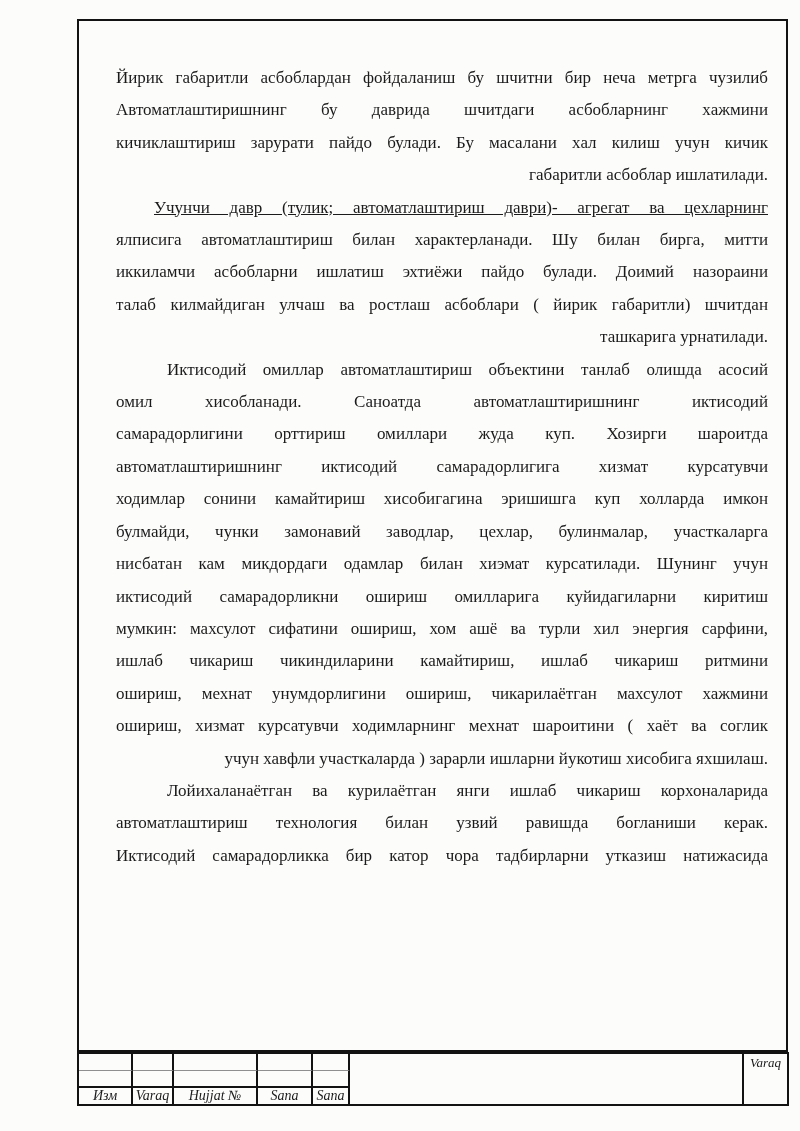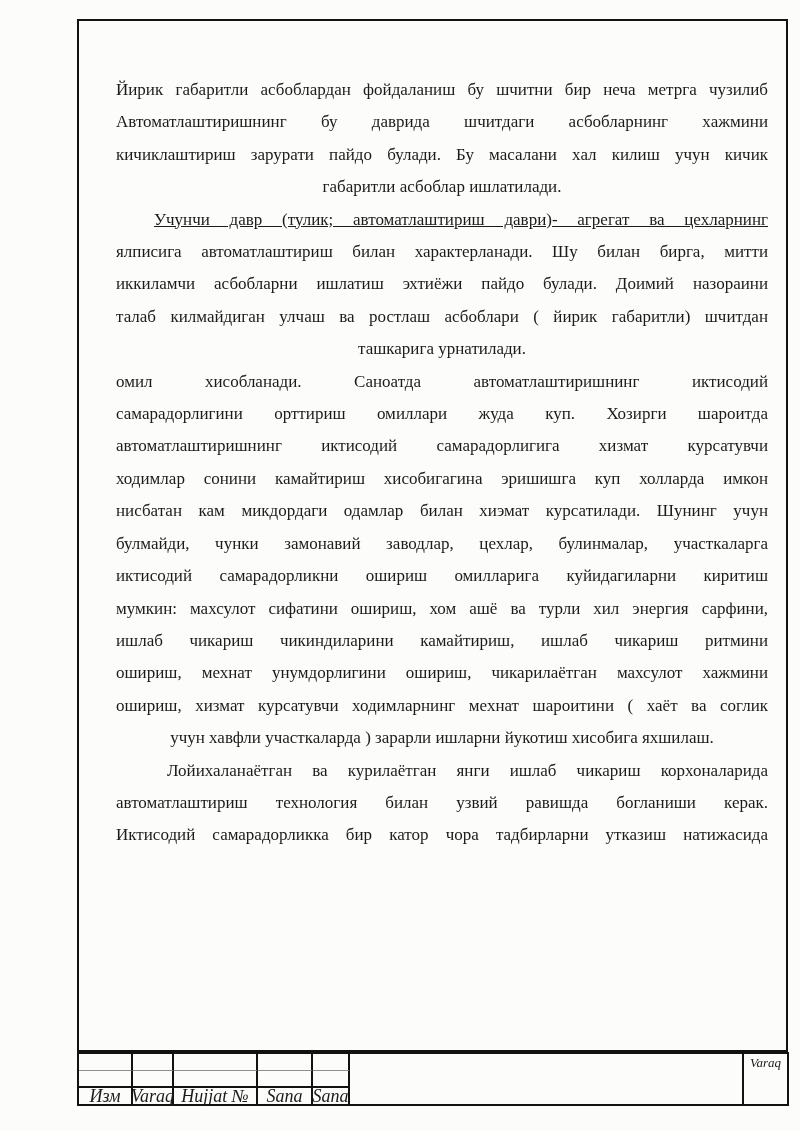--- a/index.html
+++ b/index.html
@@ -21,37 +21,37 @@
   }
   .frame{
     position:absolute;
     left:77px;top:19px;
     width:711px;height:1033px;
     border:2px solid var(--line);
     box-sizing:border-box;
   }
   .body-text{
     position:absolute;
-    left:116px;top:74px;
+    left:116px;top:62px;
     width:652px;
     font-size:17px;
     line-height:32.4px;
     color:var(--ink);
   }
   .line{
     width:100%;
     white-space:normal;
   }
   .line.just{
     text-align:justify;
     text-align-last:justify;
     -moz-text-align-last:justify;
   }
   .line.lastline{
-    text-align:center;
+    text-align:right;
   }
   .line.indent1{ text-indent:38px;text-decoration:underline; }
   .line.indent2{ text-indent:51px; }
 
   
   .footer{
     position:absolute;
     left:77px;top:1052px;
     width:712px;height:54px;
     border:2px solid var(--line);
@@ -66,21 +66,21 @@
   }
   .cell{
     box-sizing:border-box;
     border-right:2px solid var(--line);
   }
   .cell.r1{ border-bottom:1px solid var(--graydiv); }
   .cell.r2{ border-bottom:2px solid var(--line); }
   .cell.r3{
     display:flex;align-items:center;justify-content:center;
     font-style:italic;
-    font-size:18px;
+    font-size:14px;
     line-height:14px;
     white-space:nowrap;
   }
   .ft-mid{
     width:394px;
     box-sizing:border-box;
     border-right:2px solid var(--line);
   }
   .ft-right{
     width:43px;
@@ -102,26 +102,27 @@
   <div class="body-text">
       <div class="line just">Йирик габаритли асбоблардан фойдаланиш бу шчитни бир неча метрга чузилиб</div>
       <div class="line just">Автоматлаштиришнинг бу даврида шчитдаги асбобларнинг хажмини</div>
       <div class="line just">кичиклаштириш зарурати пайдо булади. Бу масалани хал килиш учун кичик</div>
       <div class="line lastline">габаритли асбоблар ишлатилади.</div>
       <div class="line just indent1">Учунчи давр (тулик; автоматлаштириш даври)- агрегат ва цехларнинг</div>
       <div class="line just">ялписига автоматлаштириш билан характерланади. Шу билан бирга, митти</div>
       <div class="line just">иккиламчи асбобларни ишлатиш эхтиёжи пайдо булади. Доимий назораини</div>
       <div class="line just">талаб килмайдиган улчаш ва ростлаш асбоблари ( йирик габаритли) шчитдан</div>
       <div class="line lastline">ташкарига урнатилади.</div>
+      <div class="line just indent2">Иктисодий омиллар автоматлаштириш объектини танлаб олишда асосий</div>
       <div class="line just">омил хисобланади. Саноатда автоматлаштиришнинг иктисодий</div>
       <div class="line just">самарадорлигини орттириш омиллари жуда куп. Хозирги шароитда</div>
       <div class="line just">автоматлаштиришнинг иктисодий самарадорлигига хизмат курсатувчи</div>
       <div class="line just">ходимлар сонини камайтириш хисобигагина эришишга куп холларда имкон</div>
+      <div class="line just">булмайди, чунки замонавий заводлар, цехлар, булинмалар, участкаларга</div>
       <div class="line just">нисбатан кам микдордаги одамлар билан хиэмат курсатилади. Шунинг учун</div>
-      <div class="line just">булмайди, чунки замонавий заводлар, цехлар, булинмалар, участкаларга</div>
       <div class="line just">иктисодий самарадорликни ошириш омилларига куйидагиларни киритиш</div>
       <div class="line just">мумкин: махсулот сифатини ошириш, хом ашё ва турли хил энергия сарфини,</div>
       <div class="line just">ишлаб чикариш чикиндиларини камайтириш, ишлаб чикариш ритмини</div>
       <div class="line just">ошириш, мехнат унумдорлигини ошириш, чикарилаётган махсулот хажмини</div>
       <div class="line just">ошириш, хизмат курсатувчи ходимларнинг мехнат шароитини ( хаёт ва соглик</div>
       <div class="line lastline">учун хавфли участкаларда ) зарарли ишларни йукотиш хисобига яхшилаш.</div>
       <div class="line just indent2">Лойихаланаётган ва курилаётган янги ишлаб чикариш корхоналарида</div>
       <div class="line just">автоматлаштириш технология билан узвий равишда богланиши керак.</div>
       <div class="line just">Иктисодий самарадорликка бир катор чора тадбирларни утказиш натижасида</div>
     </div>

